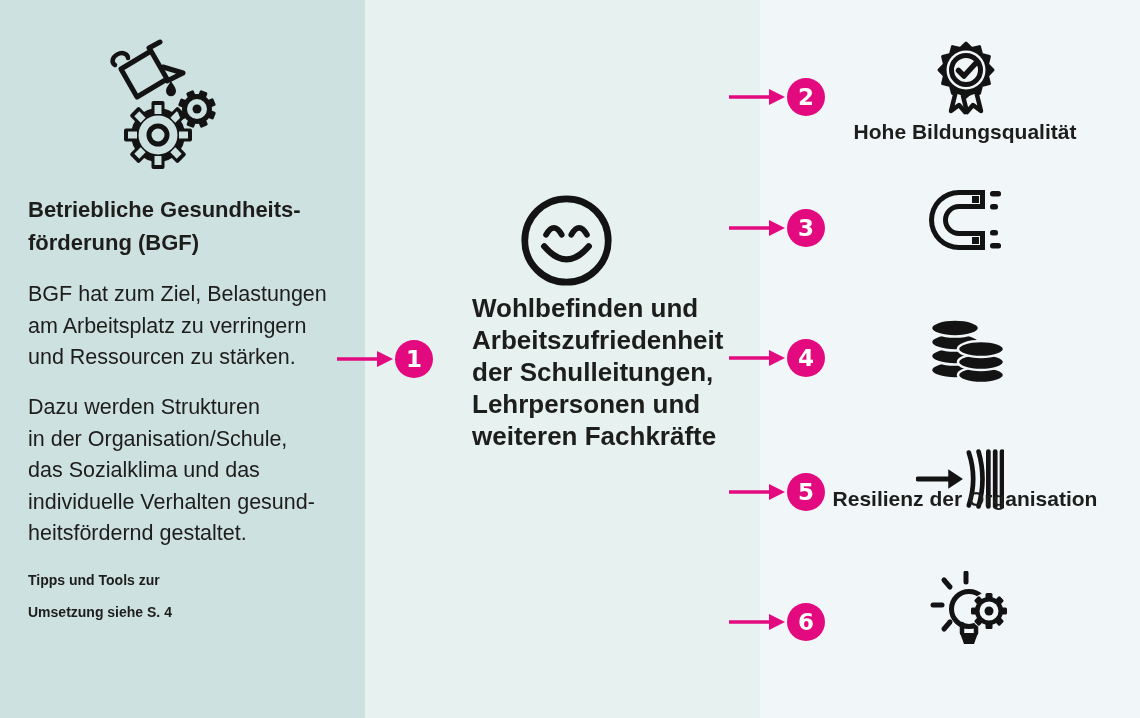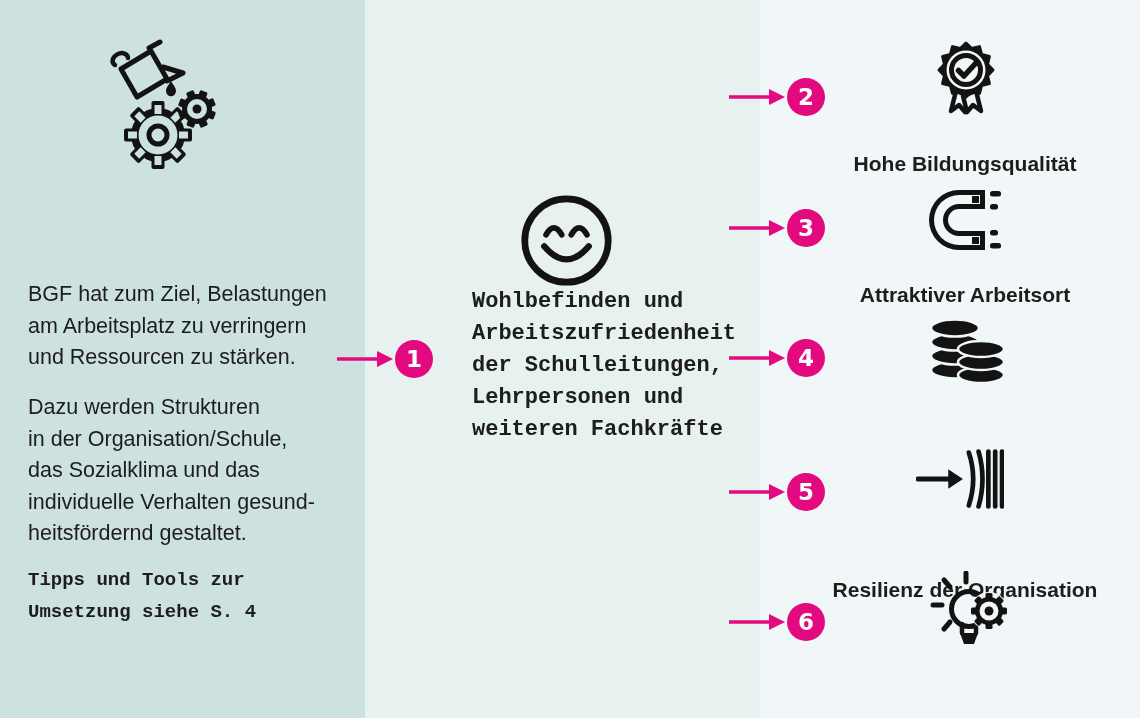--- a/index.html
+++ b/index.html
@@ -7,26 +7,26 @@
          font-family:"Liberation Sans",sans-serif;color:#1d1d1b;}
   .col{position:absolute;top:0;height:718px;}
   .col1{left:0;width:365px;background:#cde1e0;}
   .col2{left:365px;width:395px;background:#e6f1f0;}
   .col3{left:760px;width:380px;background:#f1f6f8;}
   .abs{position:absolute;}
   .txt{white-space:pre-line;}
   .title{left:28px;top:193px;width:320px;font-size:22px;line-height:33px;font-weight:bold;}
   .para1{left:28px;top:279px;width:330px;font-size:21.5px;line-height:31.5px;}
   .para2{left:28px;top:392px;width:330px;font-size:21.5px;line-height:31.5px;}
-  .note{left:28px;top:565px;width:330px;font-size:19px;line-height:31.5px;font-weight:bold;font-family:Liberation Mono, monospace;}
-  .ctext{left:472px;top:286px;width:270px;font-size:22px;line-height:32px;font-weight:bold;font-family:Liberation Mono, monospace;}
+  .note{left:28px;top:565px;width:330px;font-size:14px;line-height:31.5px;font-weight:bold;}
+  .ctext{left:472px;top:292px;width:270px;font-size:26px;line-height:32px;font-weight:bold;}
   .marker{width:38px;height:38px;border-radius:50%;background:#e20a7e;color:#ffffff;
           font-family:"DejaVu Sans",sans-serif;font-size:23px;font-weight:bold;
           display:flex;align-items:center;justify-content:center;}
-  .rlabel{left:790px;width:350px;text-align:center;font-size:21px;font-weight:bold;margin-top:32px;}
+  .rlabel{left:790px;width:350px;text-align:center;font-size:21px;font-weight:bold;}
   svg{display:block;}
 </style>
 </head>
 <body>
 <div id="stage">
 
   <div class="col col1"></div>
   <div class="col col2"></div>
   <div class="col col3"></div>
 
@@ -75,20 +75,22 @@
         <rect x="-4" y="-19" width="8" height="8" rx="1.5" transform="rotate(247)"></rect>
         <rect x="-4" y="-19" width="8" height="8" rx="1.5" transform="rotate(292)"></rect>
         <rect x="-4" y="-19" width="8" height="8" rx="1.5" transform="rotate(337)"></rect>
         <circle r="15"></circle>
       </g>
       <circle r="10" fill="#cde1e0"></circle>
       <circle r="4.5" fill="#131313"></circle>
     </g>
   </svg>
 
+  <div class="abs txt title">Betriebliche Gesundheits-
+förderung (BGF)</div>
   <div class="abs txt para2">Dazu werden Strukturen
 in der Organisation/Schule,
 das Sozialklima und das
 individuelle Verhalten gesund-
 heitsfördernd gestaltet.</div>
   <div class="abs txt para1">BGF hat zum Ziel, Belastungen
 am Arbeitsplatz zu verringern
 und Ressourcen zu stärken.</div>
   <div class="abs txt note">Tipps und Tools zur
 Umsetzung siehe S. 4</div>
@@ -138,21 +140,20 @@
   <svg class="abs" style="left:927px;top:187px;" width="74" height="66" viewBox="0 0 74 66">
     <path d="M58,3 L32,3 A30,30 0 1 0 32,63 L58,63 L58,44 L32,44 A11,11 0 1 1 32,22 L58,22 Z" fill="#131313"></path>
     <path d="M53,8 L32,8 A25,25 0 1 0 32,58 L53,58 L53,49 L32,49 A16,16 0 1 1 32,17 L53,17 Z" fill="#f1f6f8"></path>
     <rect x="45" y="9" width="7" height="7" fill="#131313"></rect>
     <rect x="45" y="50" width="7" height="7" fill="#131313"></rect>
     <rect x="63" y="4" width="11" height="5.5" rx="2.5" fill="#131313"></rect>
     <rect x="63" y="17" width="8" height="5.5" rx="2.5" fill="#131313"></rect>
     <rect x="63" y="43" width="8" height="5.5" rx="2.5" fill="#131313"></rect>
     <rect x="63" y="56" width="11" height="5.5" rx="2.5" fill="#131313"></rect>
   </svg>
-  <div class="abs rlabel" style="top:251px;">Attraktiver Arbeitsort</div>
 
   <svg class="abs" style="left:728px;top:348px;" width="58" height="20" viewBox="0 0 58 20">
     <line x1="1" y1="10" x2="41" y2="10" stroke="#e20a7e" stroke-width="3.6"></line>
     <polygon points="41,2 57,10 41,18" fill="#e20a7e"></polygon>
   </svg>
   <div class="abs marker" style="left:787px;top:339px;">4</div>
   <svg class="abs" style="left:929px;top:318px;" width="78" height="66" viewBox="0 0 78 66">
     <g fill="#131313" stroke="#f1f6f8" stroke-width="2.5">
       <ellipse cx="26" cy="52" rx="24" ry="8.5"></ellipse>
       <ellipse cx="26" cy="38" rx="24" ry="8.5"></ellipse>
@@ -173,21 +174,21 @@
     <line x1="2" y1="30" x2="34" y2="30" stroke="#131313" stroke-width="5" stroke-linecap="round"></line>
     <polygon points="33,20 48,30 33,40" fill="#131313"></polygon>
     <g stroke="#131313" stroke-width="4.8" fill="none" stroke-linecap="round">
       <path d="M54,3 Q63,30 54,57"></path>
       <path d="M64,2 Q72,30 64,58"></path>
       <line x1="74" y1="2" x2="74" y2="58"></line>
       <line x1="81" y1="2" x2="81" y2="58"></line>
       <line x1="88" y1="2" x2="88" y2="58"></line>
     </g>
   </svg>
-  <div class="abs rlabel" style="top:546px;text-align:center;">Resilienz der Organisation</div>
+  <div class="abs rlabel" style="top:487px;text-align:center;">Resilienz der Organisation</div>
 
   <svg class="abs" style="left:728px;top:612px;" width="58" height="20" viewBox="0 0 58 20">
     <line x1="1" y1="10" x2="41" y2="10" stroke="#e20a7e" stroke-width="3.6"></line>
     <polygon points="41,2 57,10 41,18" fill="#e20a7e"></polygon>
   </svg>
   <div class="abs marker" style="left:787px;top:603px;">6</div>
   <svg class="abs" style="left:929px;top:571px;" width="80" height="82" viewBox="0 0 80 82">
     <g stroke="#131313" stroke-width="5" stroke-linecap="round" fill="none">
       <line x1="37" y1="2" x2="37" y2="11"></line>
       <line x1="15" y1="9" x2="21" y2="16"></line>

